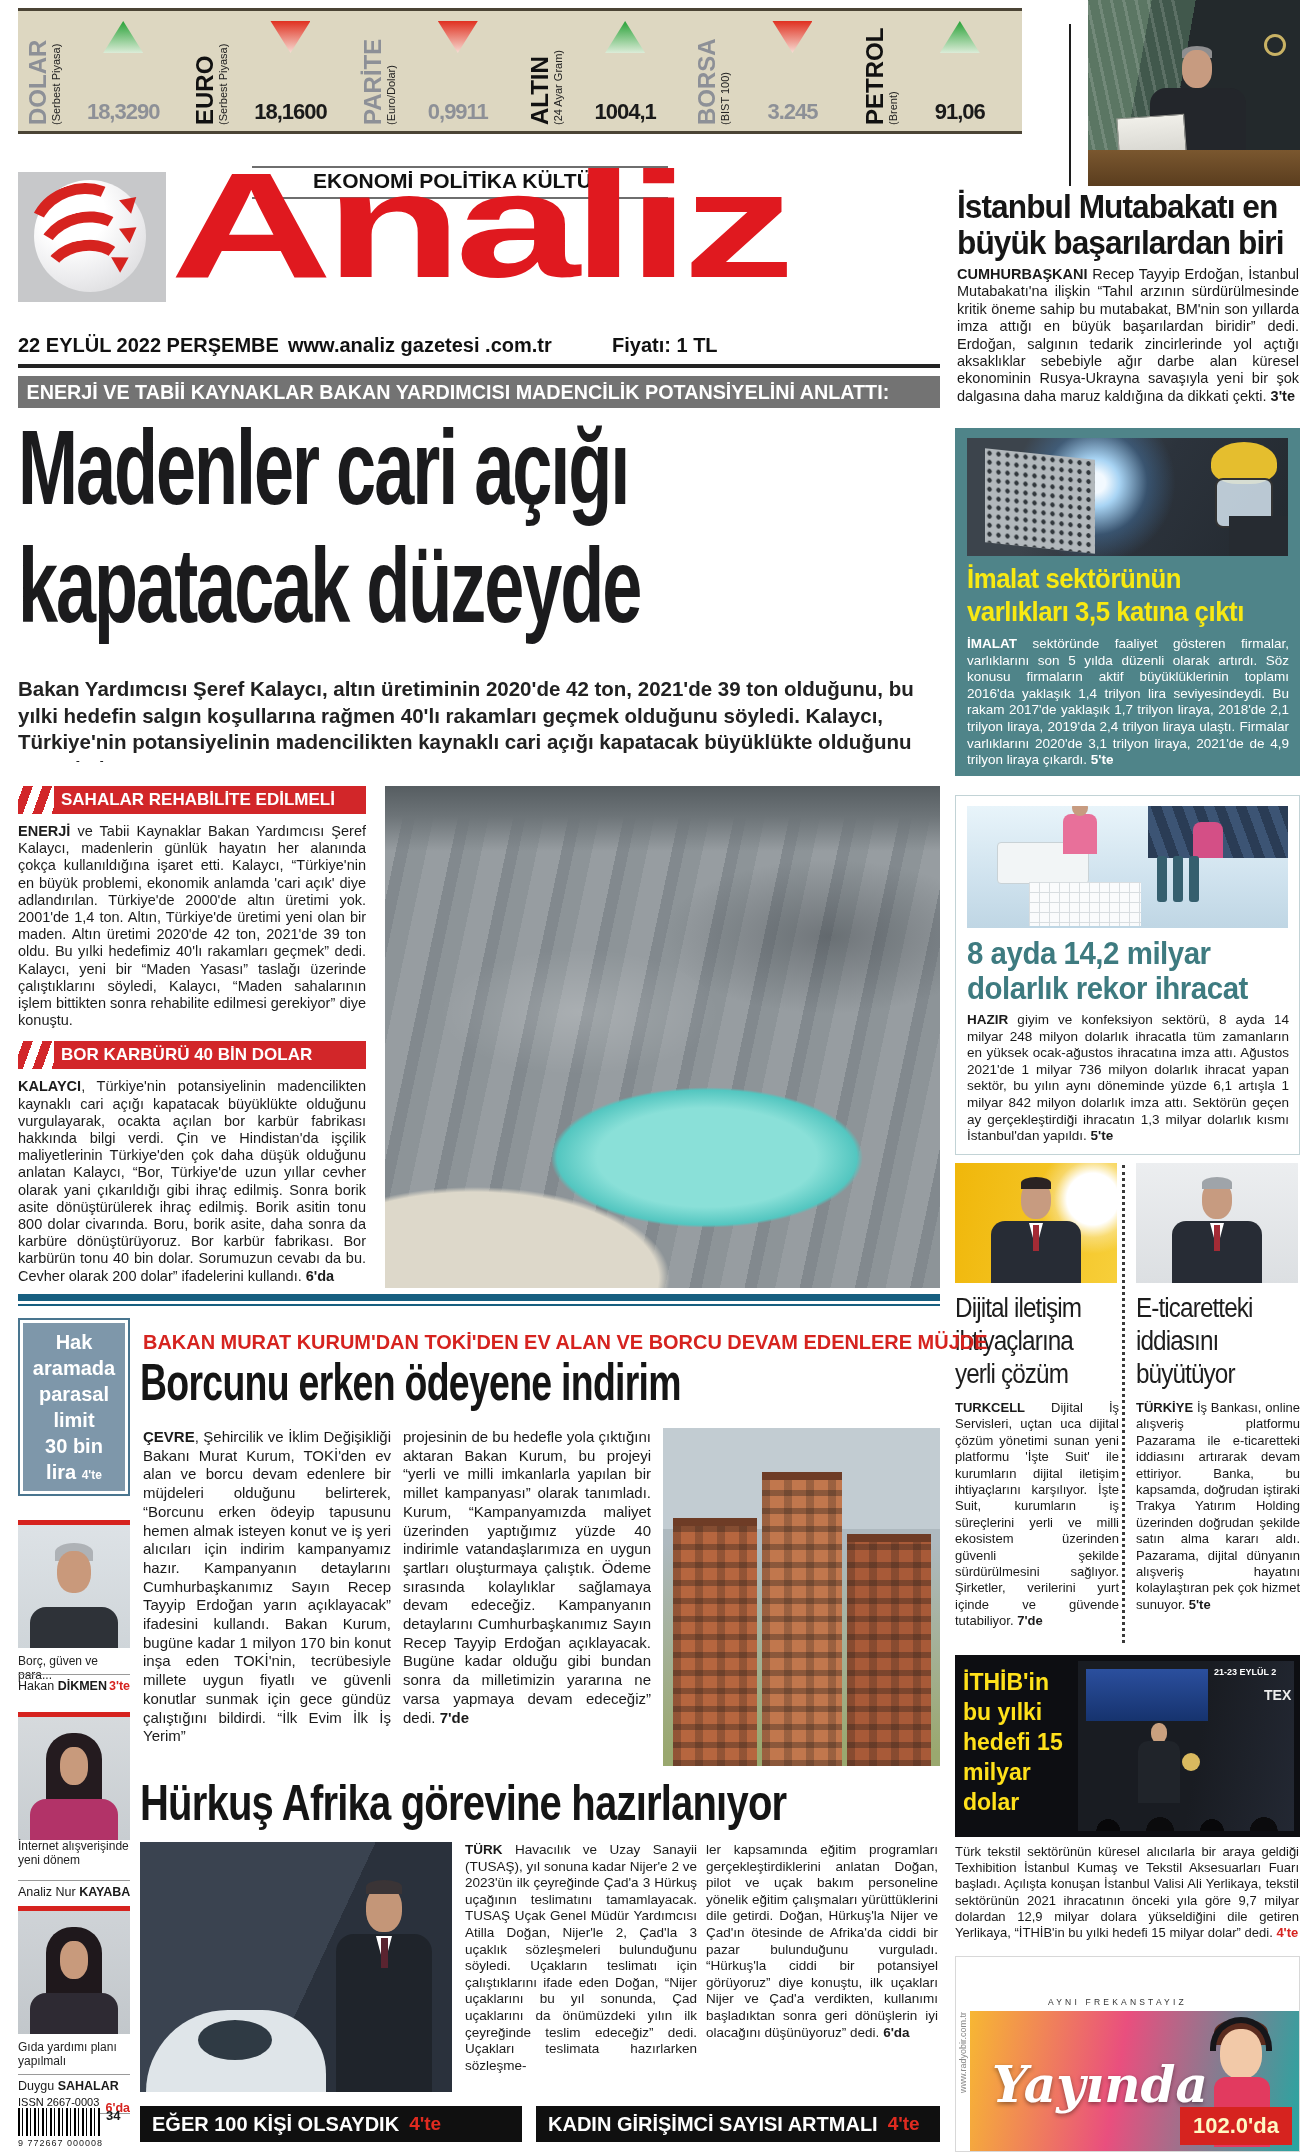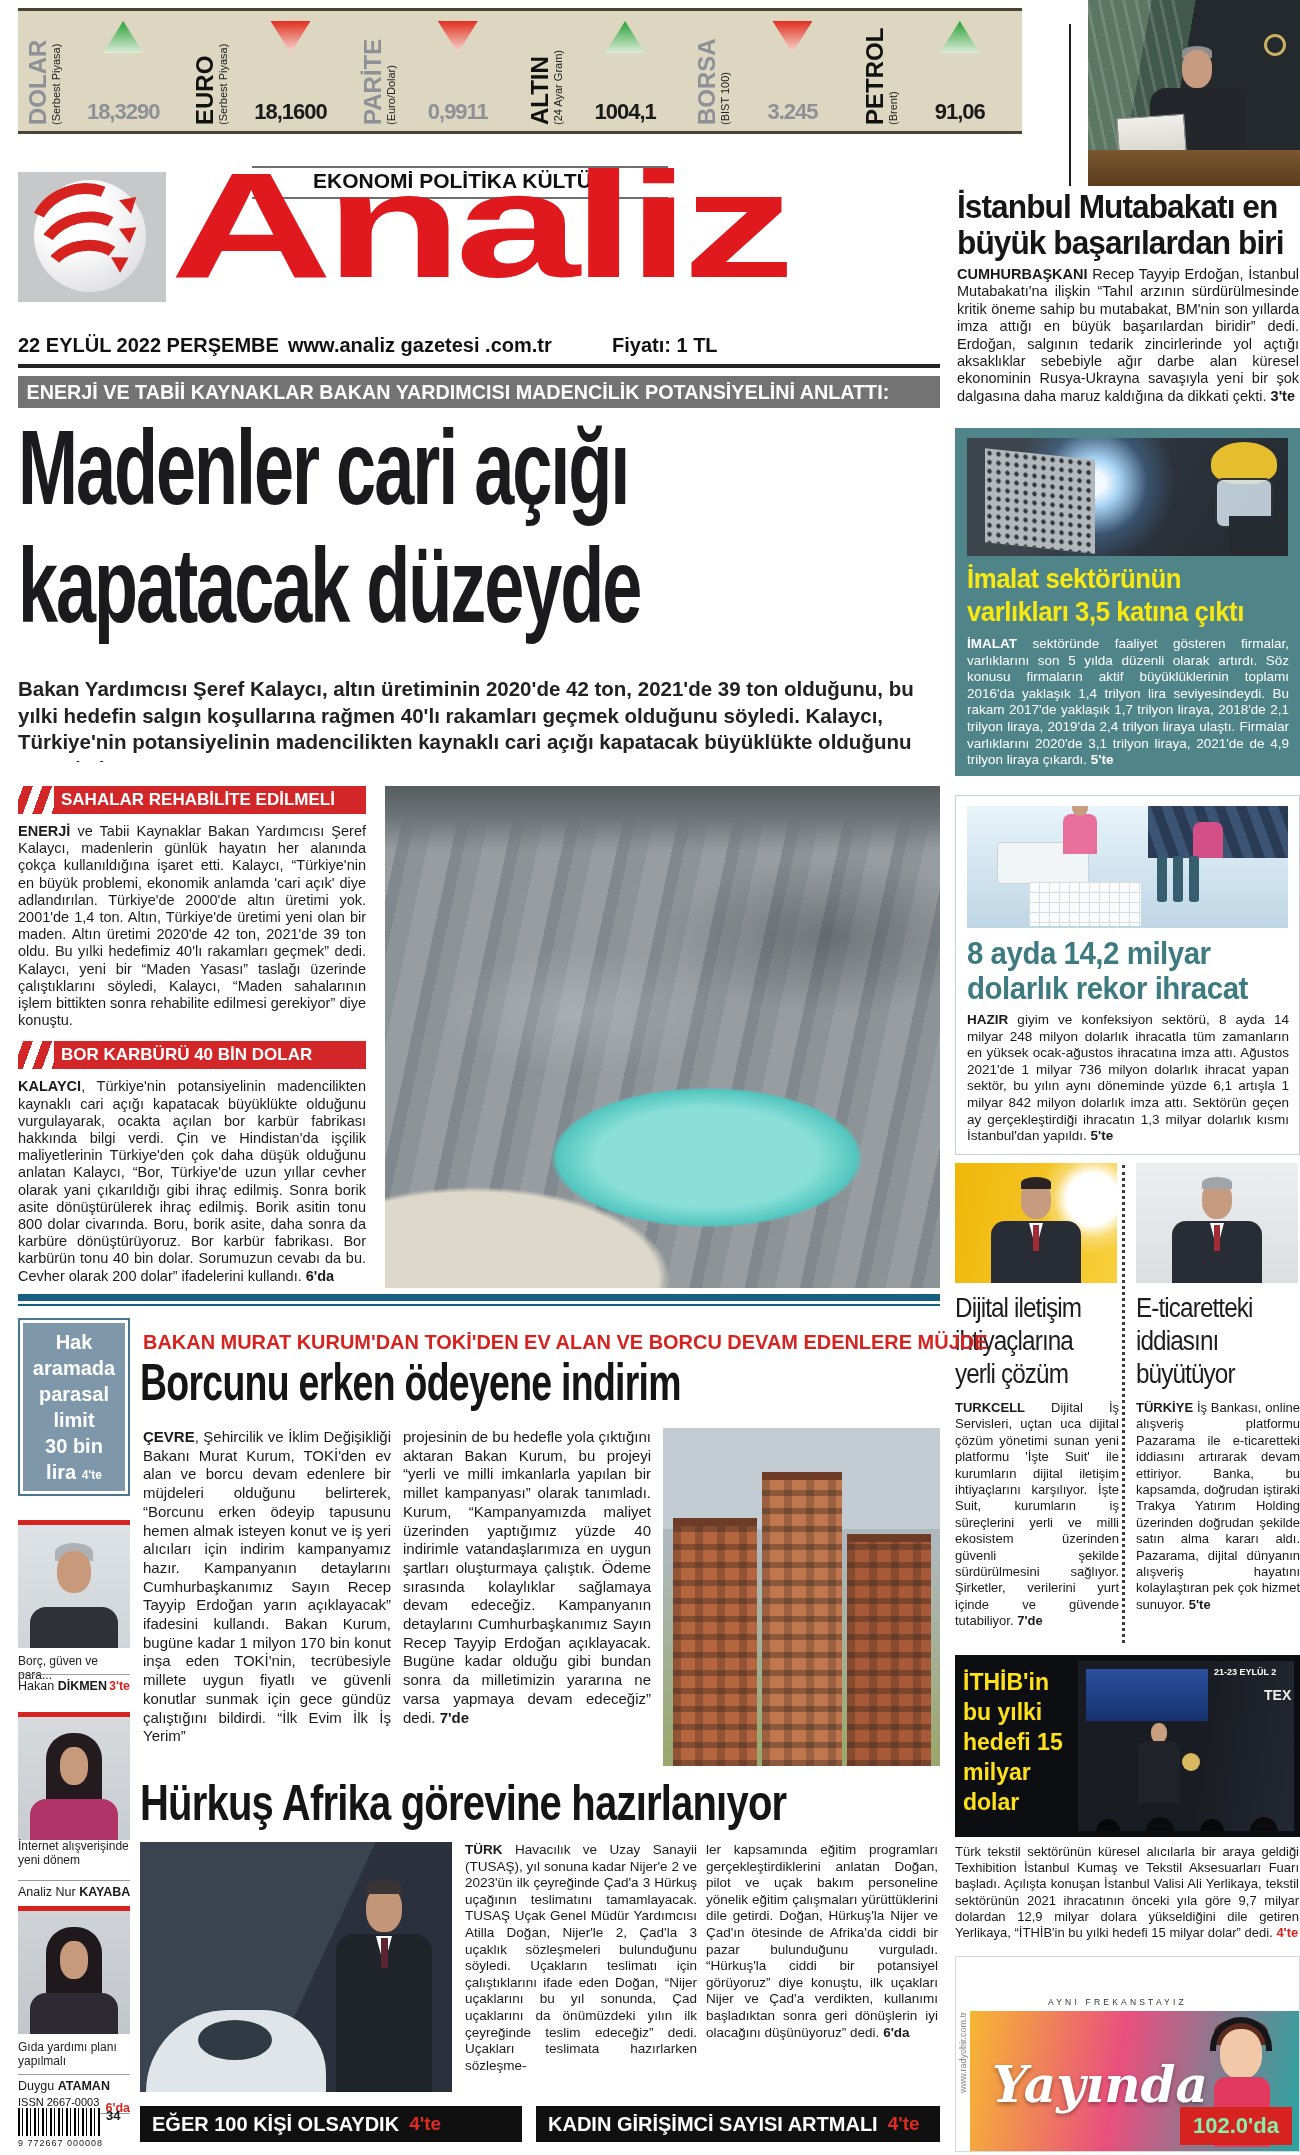--- a/index.html
+++ b/index.html
@@ -167,21 +167,21 @@
   #radio-logo .b{color:#111;}
   #radio-logo .r{color:#d6231f;}
   #radio-tag{position:absolute;left:92px;top:40px;font-size:8.5px;letter-spacing:3.2px;color:#333;}
   #radio-panel{position:absolute;left:14px;top:54px;width:329px;height:140px;background:linear-gradient(100deg,#f7b733,#e94f7e 45%,#27a6a1);}
   .rw-head{position:absolute;left:250px;top:18px;width:42px;height:50px;background:#f2c9a8;border-radius:45%;}
   .rw-hair{position:absolute;left:244px;top:8px;width:54px;height:26px;background:#5a2b1e;border-radius:50% 50% 0 0;}
   .rw-phones{position:absolute;left:240px;top:6px;width:62px;height:34px;border:6px solid #16161a;border-bottom:none;border-radius:40px 40px 0 0;}
   .rw-body{position:absolute;left:244px;top:66px;width:56px;height:70px;background:#e23a5f;border-radius:12px 12px 0 0;}
   #radio-slogan{position:absolute;left:22px;top:44px;font-family:"DejaVu Serif",serif;font-style:italic;font-weight:bold;
     font-size:50px;color:#fff;text-shadow:0 2px 4px rgba(0,0,0,.4);}
-  #radio-freq{position:absolute;left:224px;top:150px;width:112px;height:38px;background:#d6231f;color:#86efac;font-weight:bold;
+  #radio-freq{position:absolute;left:224px;top:150px;width:112px;height:38px;background:#d6231f;color:#fef9c3;font-weight:bold;
     font-size:22px;text-align:center;line-height:38px;}
 
   
   #hak{left:18px;top:1318px;width:112px;height:178px;border:2px solid #49758f;background:#fff;padding:3px;}
   #hak-in{width:100%;height:100%;background:#7e97aa;color:#fff;font-weight:bold;font-size:20px;line-height:26px;
     text-align:center;padding-top:6px;}
   #hak-in .small{font-size:12px;}
   .pf-card-ph{left:18px;width:112px;height:128px;border-top:5px solid #d6231f;overflow:hidden;}
   #pp1{top:1520px;background:linear-gradient(#dde2e6,#cfd5d9);}
   #pp2{top:1712px;background:linear-gradient(#d6dadd,#c8cdd1);}
@@ -454,21 +454,21 @@
   </div>
   <div id="cap2" class="abs pf-cap">İnternet alışverişinde yeni dönem</div>
   <div id="nm2" class="abs pf-name"><span>Analiz Nur</span>&nbsp;<b>KAYABALI</b><span class="pg red">4'te</span></div>
 
   <div id="pp3" class="abs pf-card-ph">
     <div class="sp-long" style="background:#1f181c;"></div>
     <div class="sp-face"></div>
     <div class="sp-sh" style="background:#2e2a33;"></div>
   </div>
   <div id="cap3" class="abs pf-cap">Gıda yardımı planı yapılmalı</div>
-  <div id="nm3" class="abs pf-name"><span>Duygu</span>&nbsp;<b>ATAMAN</b><span class="pg red">6'da</span></div>
+  <div id="nm3" class="abs pf-name"><span>Duygu</span>&nbsp;<b>SAHALAR</b><span class="pg red">6'da</span></div>
 
   <div id="issn" class="abs">ISSN 2667-0003</div>
   <div id="barcode" class="abs"></div>
   <div id="bcnum" class="abs">9 772667 000008</div>
   <div id="edition" class="abs">34</div>
 
   <div id="tealrule" class="abs">
       <div class="r1"></div>
       <div class="r2"></div>
     </div>

